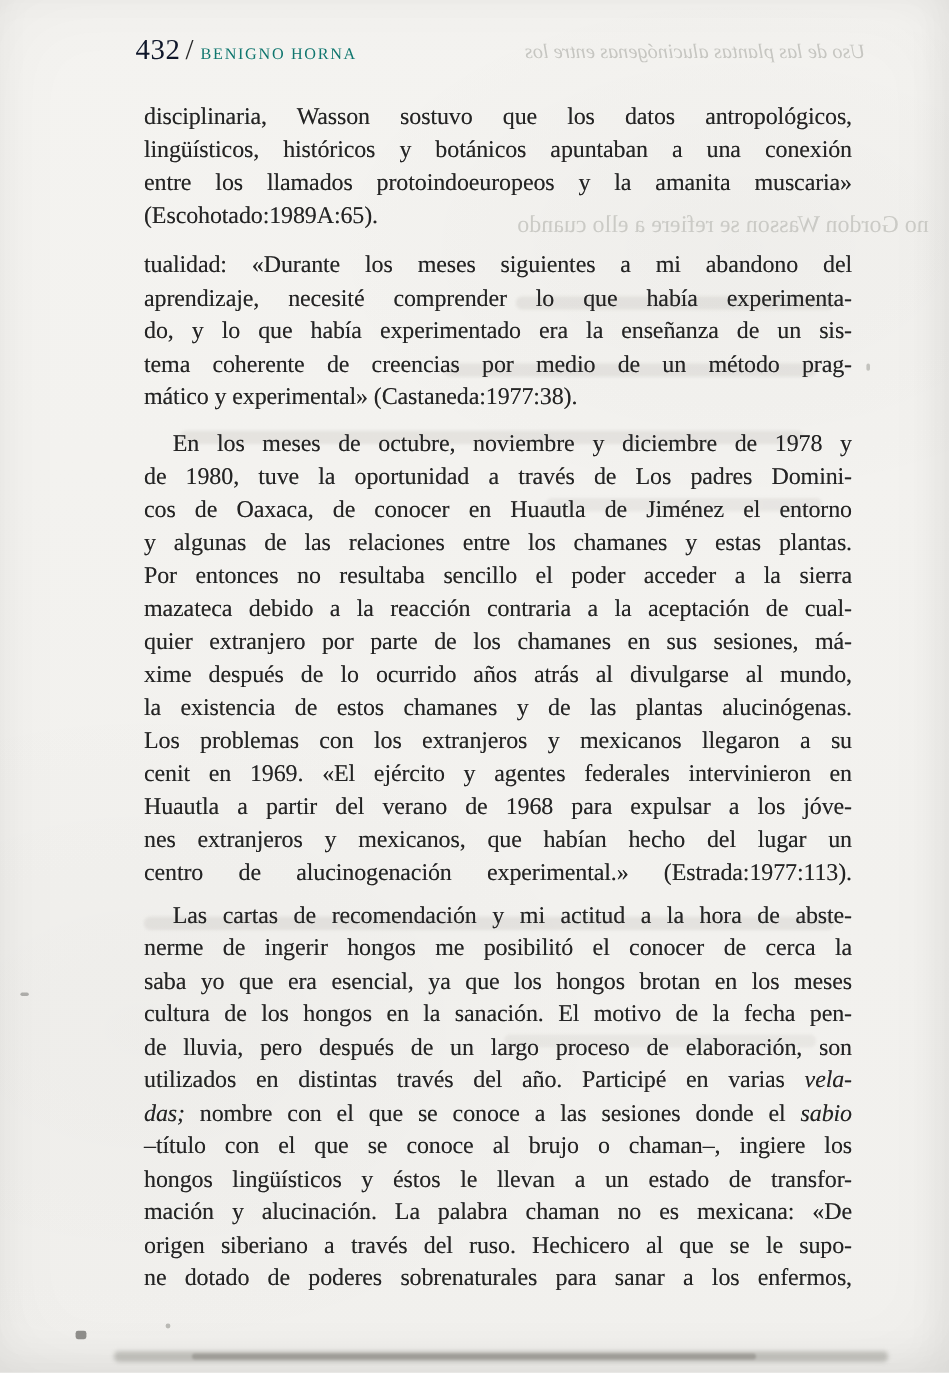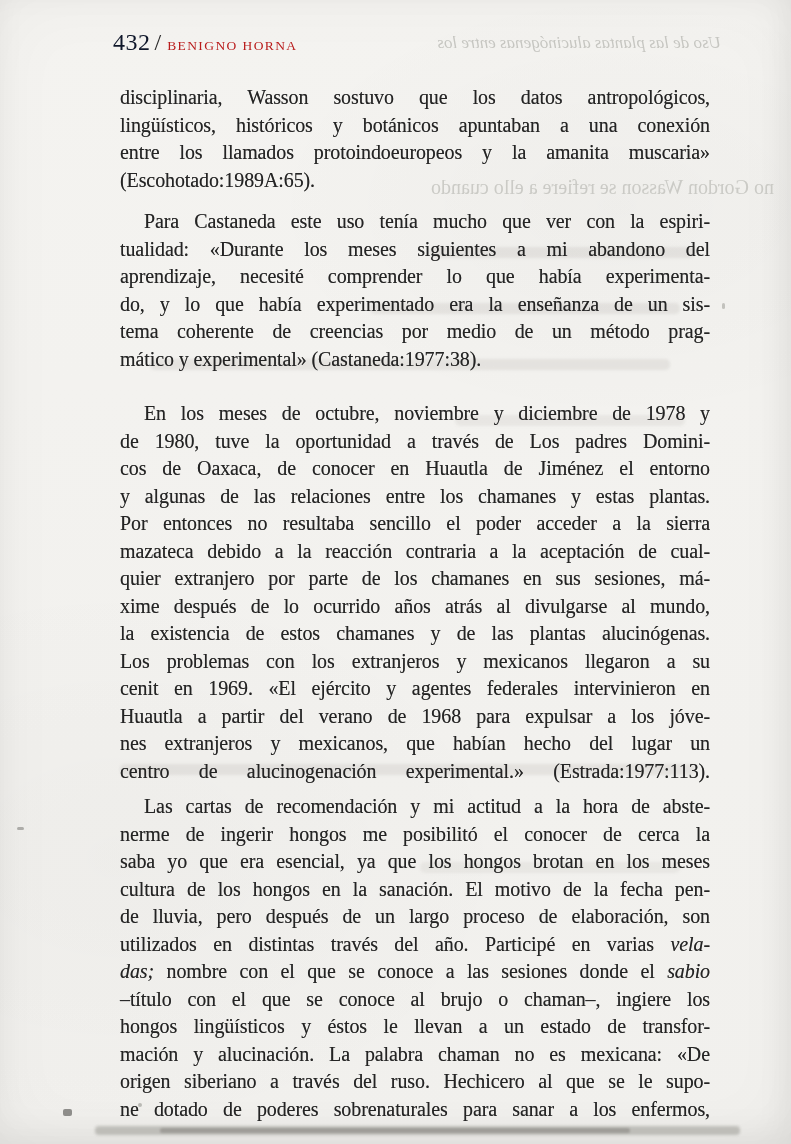--- a/index.html
+++ b/index.html
@@ -23,33 +23,33 @@
     pointer-events: none;
   }
 
   
   .running-head {
     position: absolute; left: 113px; top: 29px;
     white-space: nowrap;
   }
   .page-num { font-size: 24px; color: #0f172a; letter-spacing: 0.5px; }
   .head-sep { font-size: 24px; color: #2a2a2a; margin: 0 6px 0 4px; }
-  .author   { font-size: 13.5px; letter-spacing: 1.4px; color: #b91c1c; }
+  .author   { font-size: 13.5px; letter-spacing: 1.4px; color: #0f766e; }
 
   
   .text-col {
     position: absolute; left: 120px; top: 0; width: 590px;
     font-size: 20px;
     letter-spacing: -0.1px;
     text-shadow: 0 0 0.5px rgba(35,35,35,0.5);
   }
   .para { margin: 0; }
   .para.p1 { margin-top: 84px; }
   .para.p2 { margin-top: 14px; }
-  .para.p3 { margin-top: 27px; }
+  .para.p3 { margin-top: 11px; }
   .para.p4 { margin-top: 8px; }
   .line {
     height: 27.5px; line-height: 27.5px;
     text-align: justify; text-align-last: justify;
     white-space: normal;
   }
   .line.ind { text-indent: 24px; }
   .line.endl { text-align-last: left; }
   .line i { font-style: italic; }
 
@@ -119,21 +119,20 @@
 </header>
 
 <main class="text-col">
     <div class="para p1">
       <div class="line"><span>disciplinaria, Wasson sostuvo que los datos antropológicos,</span></div>
       <div class="line"><span>lingüísticos, históricos y botánicos apuntaban a una conexión</span></div>
       <div class="line"><span>entre los llamados protoindoeuropeos y la amanita muscaria»</span></div>
       <div class="line endl"><span>(Escohotado:1989A:65).</span></div>
     </div>
     <div class="para p2">
-      <div class="line ind"><span>Para Castaneda este uso tenía mucho que ver con la espiri-</span></div>
       <div class="line"><span>tualidad: «Durante los meses siguientes a mi abandono del</span></div>
       <div class="line"><span>aprendizaje, necesité comprender lo que había experimenta-</span></div>
       <div class="line"><span>do, y lo que había experimentado era la enseñanza de un sis-</span></div>
       <div class="line"><span>tema coherente de creencias por medio de un método prag-</span></div>
       <div class="line endl"><span>mático y experimental» (Castaneda:1977:38).</span></div>
     </div>
     <div class="para p3">
       <div class="line ind"><span>En los meses de octubre, noviembre y diciembre de 1978 y</span></div>
       <div class="line"><span>de 1980, tuve la oportunidad a través de Los padres Domini-</span></div>
       <div class="line"><span>cos de Oaxaca, de conocer en Huautla de Jiménez el entorno</span></div>

